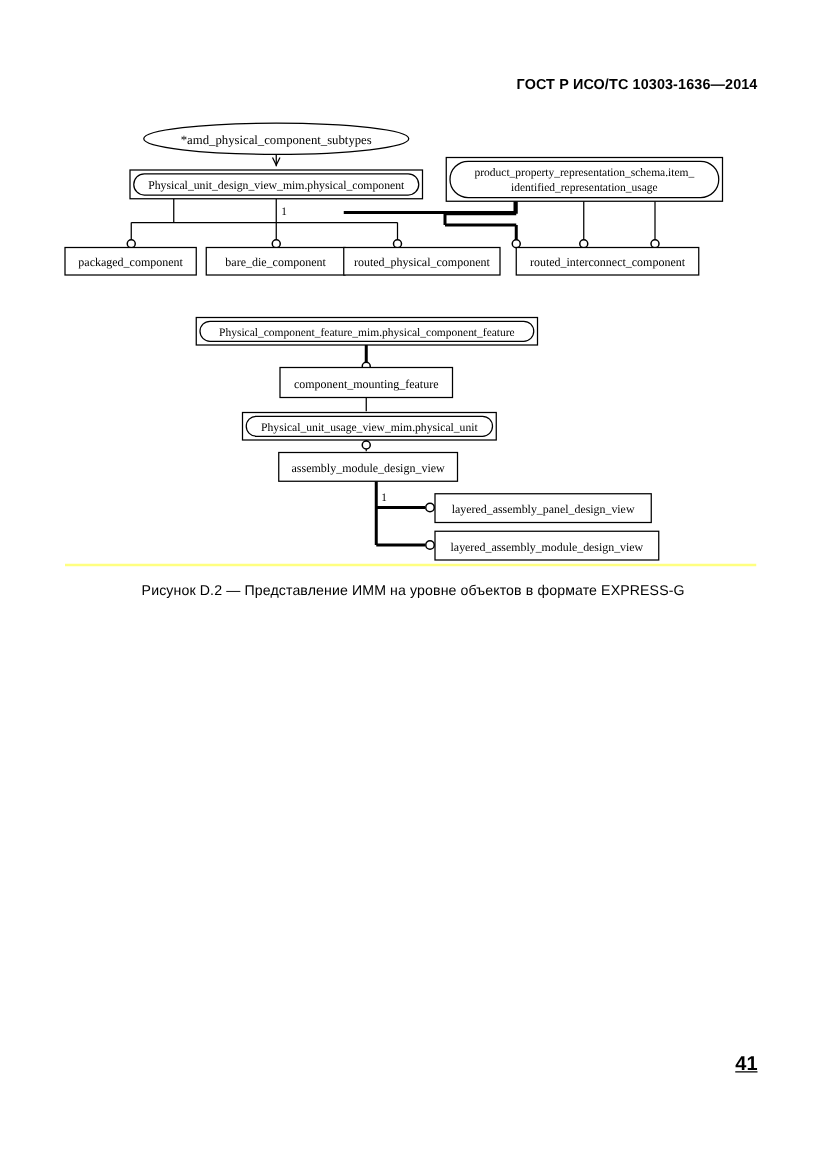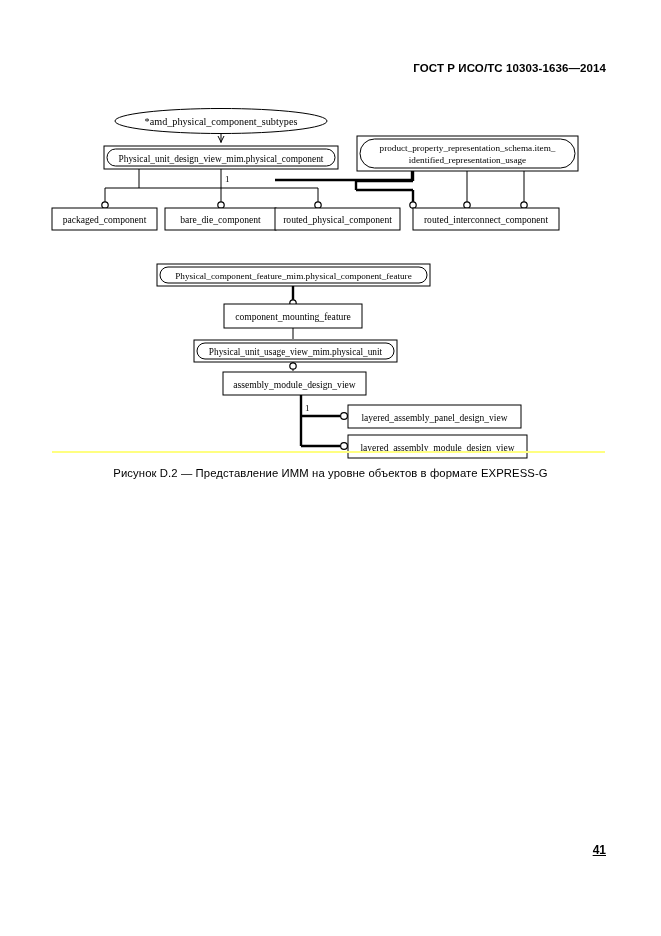--- a/index.html
+++ b/index.html
@@ -31,21 +31,21 @@
     font-weight: bold;
     letter-spacing: 0.1px;
     white-space: nowrap;
   }
   
   .page-number {
     position: absolute;
     right: 55px;
     top: 843px;
     font-family: "Liberation Sans", sans-serif;
-    font-size: 12px;
+    font-size: 16px;
     font-weight: bold;
     text-decoration: underline;
   }
   
   .figure-caption {
     position: absolute;
     left: 0;
     top: 467px;
     width: 661px;
     text-align: center;
@@ -62,21 +62,20 @@
     height: 2px;
     background: #ffff80;
   }
   
   .diagram {
     position: absolute;
     left: 0;
     top: 0;
     width: 661px;
     height: 460px;
-    margin-top: 10px;
   }
   .diagram svg { display: block; }
 
   
   text.node-label {
     font-family: "Liberation Serif", serif;
     fill: #000000;
   }
   text.mult-label {
     font-family: "Liberation Serif", serif;

